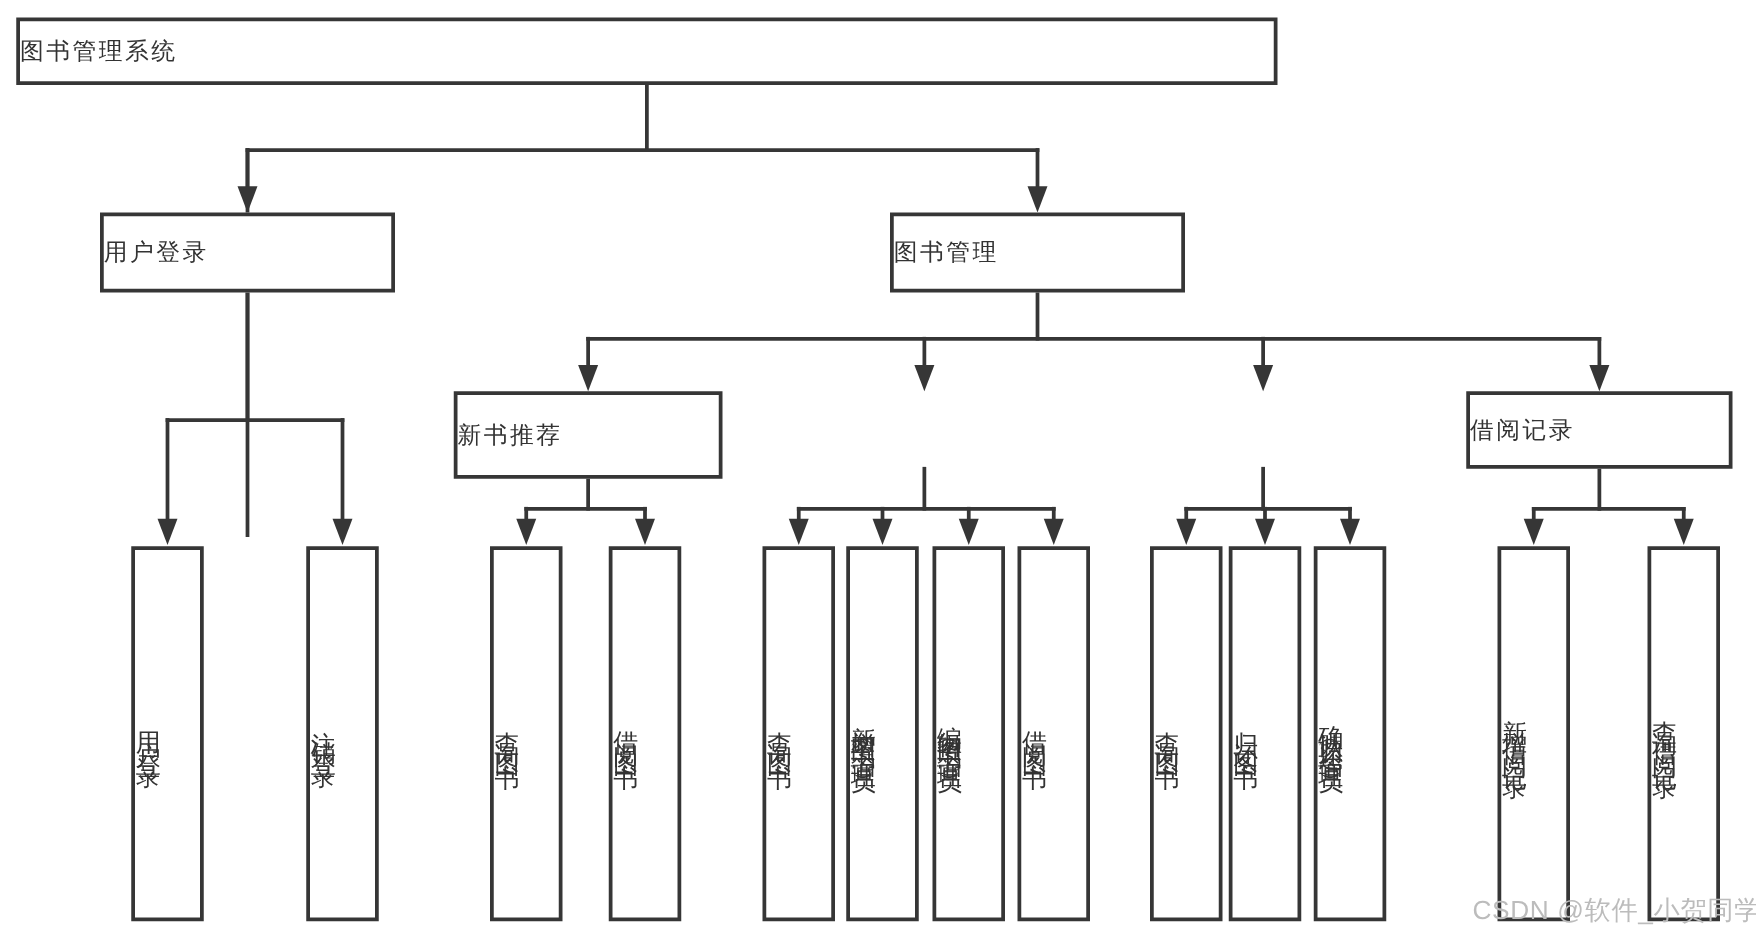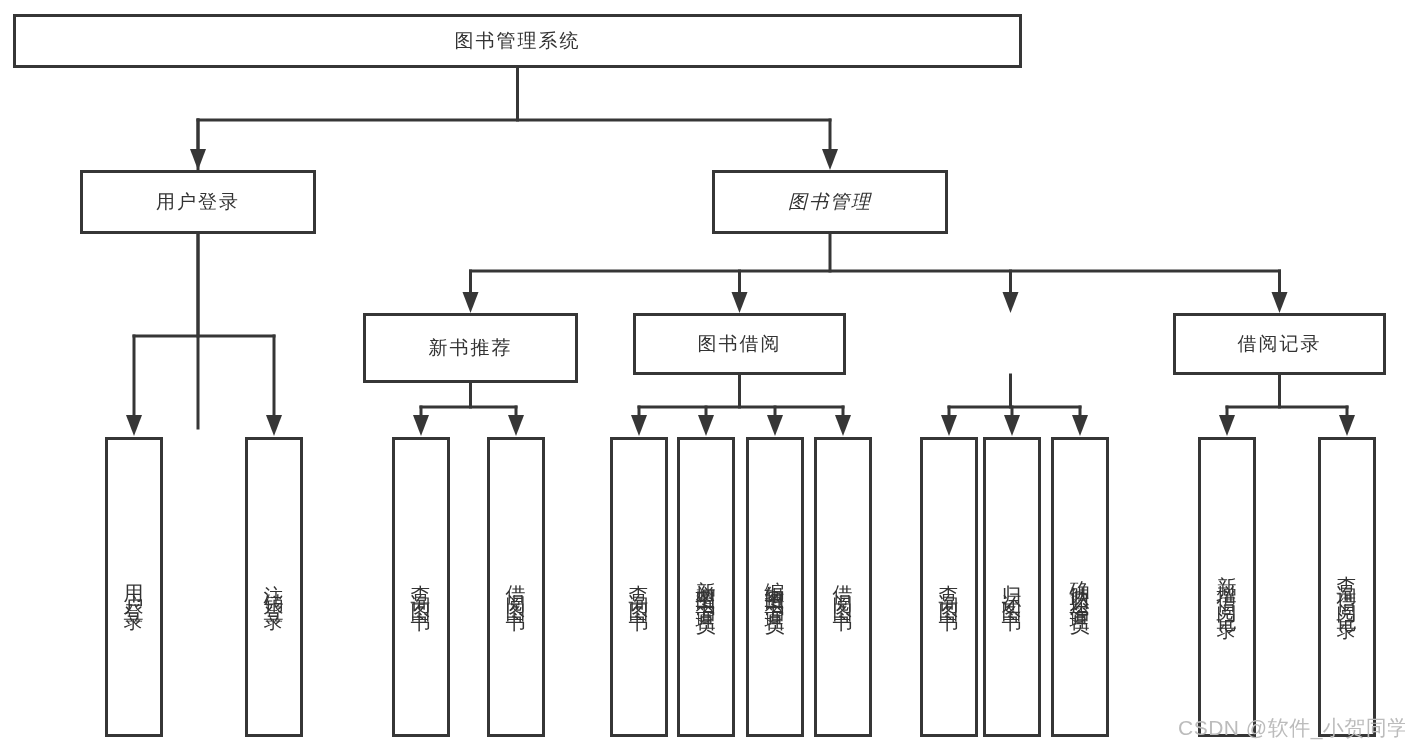--- a/index.html
+++ b/index.html
@@ -22,21 +22,20 @@
     width: 1405px;
     height: 747px;
   }
   .box {
     position: absolute;
     box-sizing: border-box;
     background: #ffffff;
     border: 3px solid #363636;
     display: flex;
     align-items: center;
-    justify-content: center;
     color: #333333;
   }
   .box-h {
     font-size: 19px;
     letter-spacing: 2px;
     white-space: nowrap;
   }
   .box-v .vtext {
     writing-mode: vertical-rl;
     text-orientation: mixed;
@@ -126,29 +125,26 @@
     </g>
   </svg>
 
   <div class="box box-h" style="left:13px; top:14px; width:1009px; height:54px;">
     <span>图书管理系统</span>
   </div>
 
   <div class="box box-h" style="left:80px; top:170px; width:236px; height:64px;">
     <span>用户登录</span>
   </div>
-  <div class="box box-h" style="left:712px; top:170px; width:236px; height:64px;font-style:italic;">
+  <div class="box box-h" style="left:712px; top:170px; width:236px; height:64px;">
     <span>图书管理</span>
   </div>
 
   <div class="box box-h" style="left:363px; top:313px; width:215px; height:70px;">
     <span>新书推荐</span>
-  </div>
-  <div class="box box-h" style="left:633px; top:313px; width:213px; height:62px;">
-    <span>图书借阅</span>
   </div>
   <div class="box box-h" style="left:1173px; top:313px; width:213px; height:62px;">
     <span>借阅记录</span>
   </div>
 
   <div class="box box-v" style="left:105px; top:437px; width:58px; height:300px;">
     <span class="vtext">用户登录</span>
   </div>
   <div class="box box-v" style="left:245px; top:437px; width:58px; height:300px;">
     <span class="vtext">注销登录</span>

